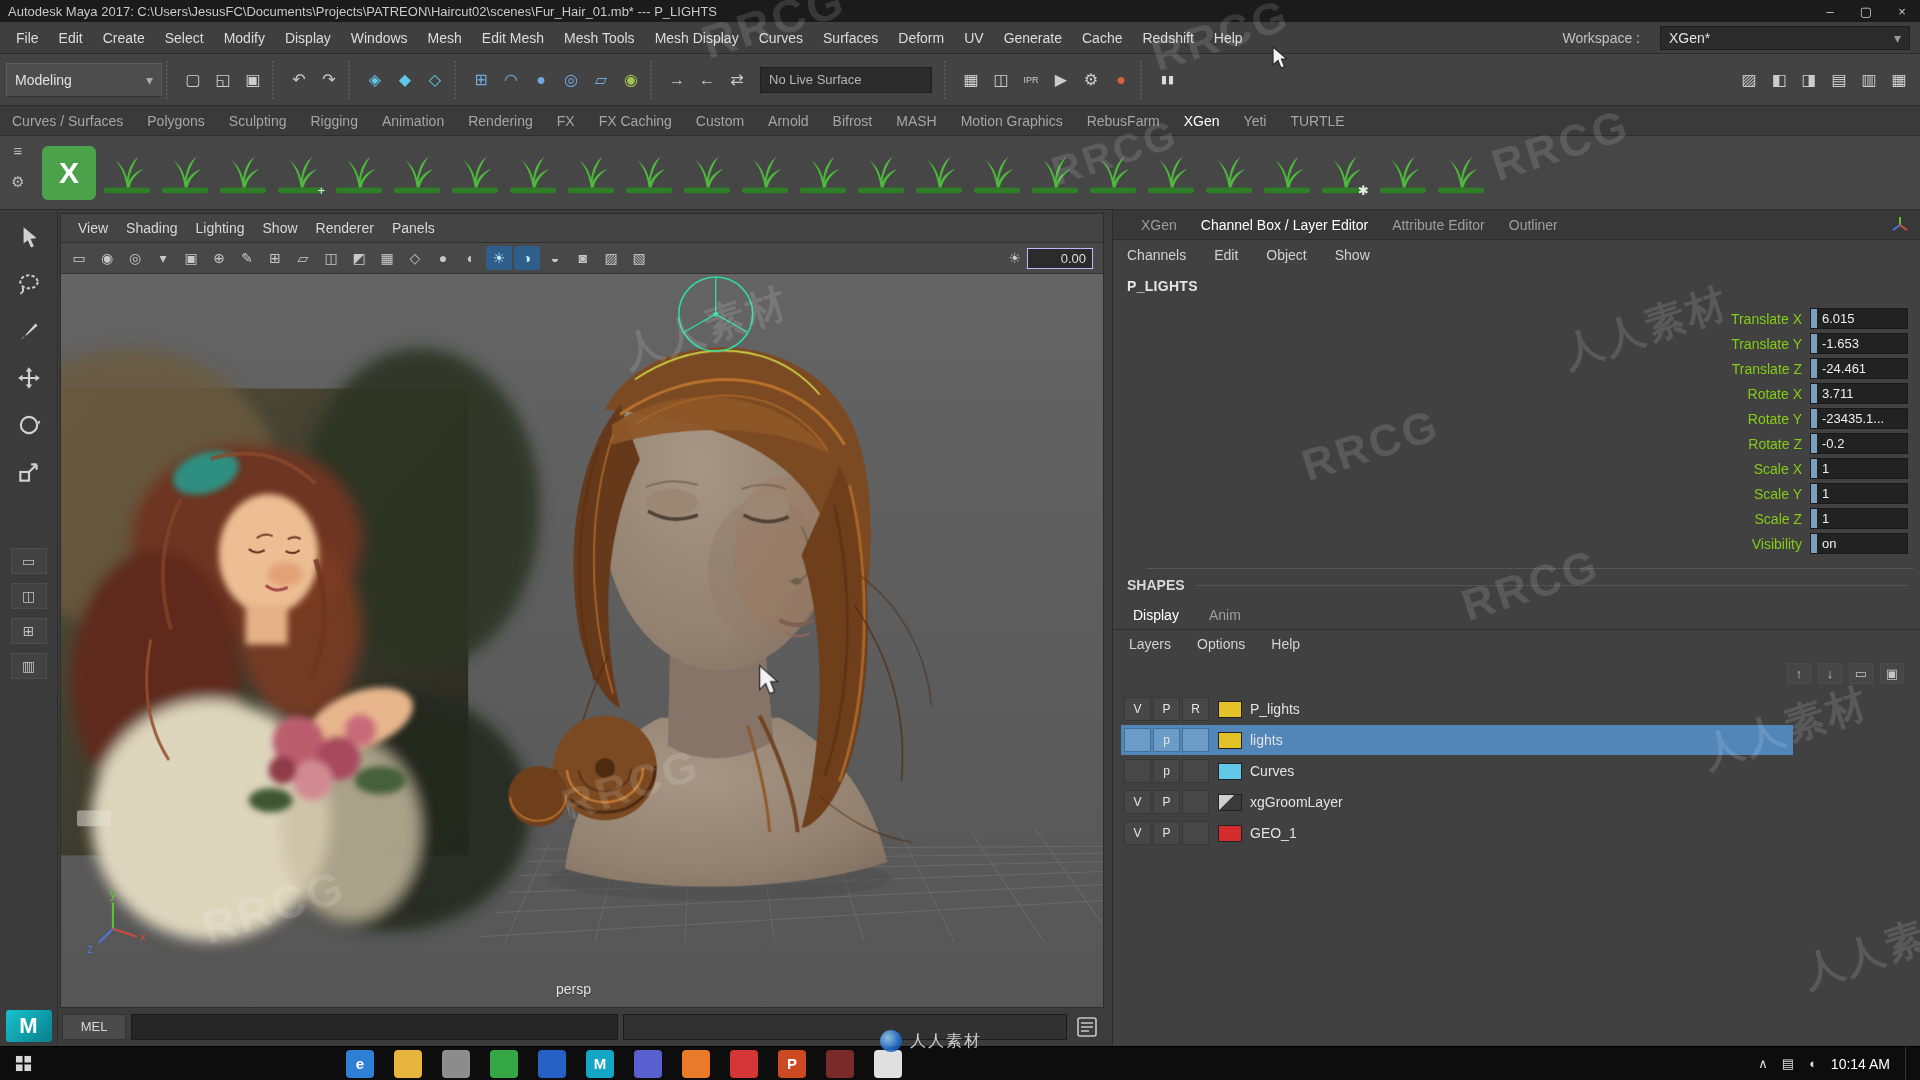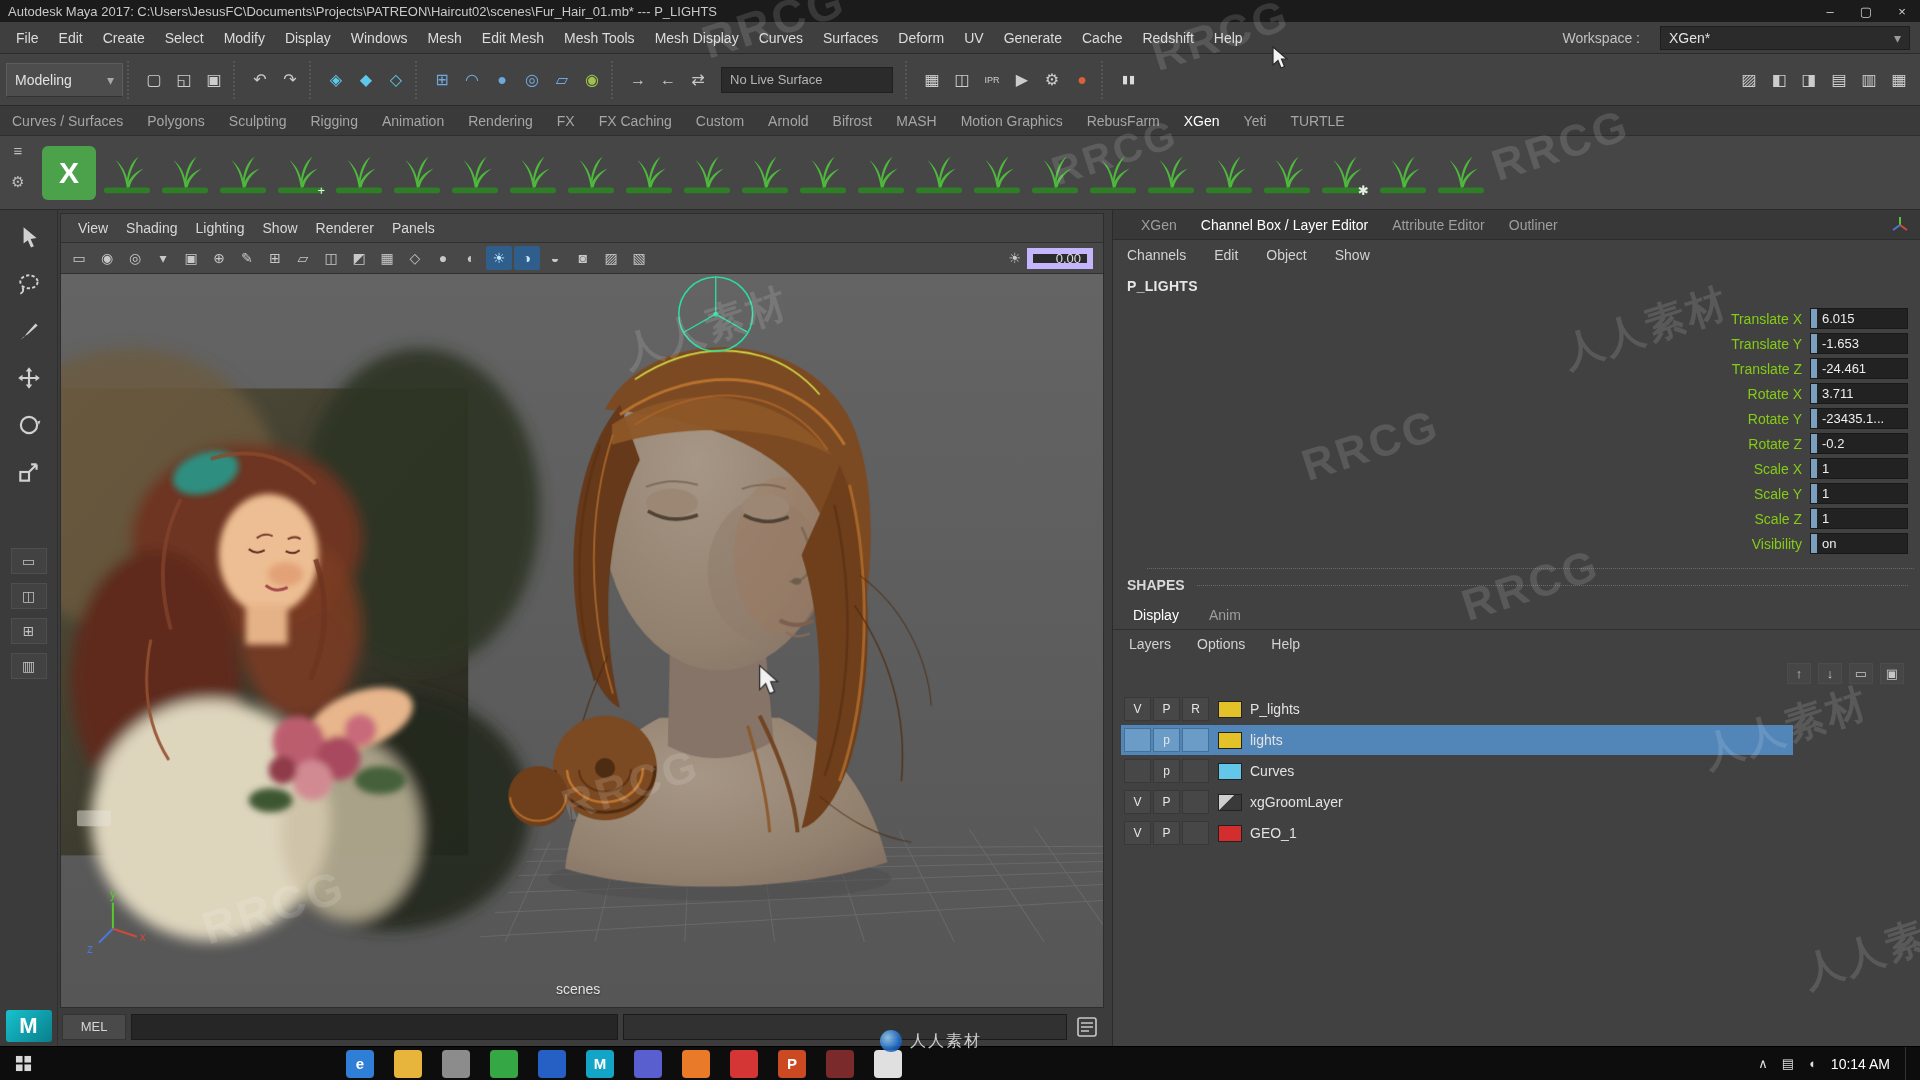--- a/index.html
+++ b/index.html
@@ -16,21 +16,21 @@
   
   .menubar{height:32px;background:#3f3f3f;border-bottom:1px solid #2b2b2b;display:flex;align-items:center;padding:0 6px;flex:none;position:relative}
   .menu-items{display:flex;align-items:center}
   .menu-item{padding:0 10px;font-size:14px;color:#dcdcdc;line-height:32px;white-space:nowrap}
   .workspace{margin-left:auto;display:flex;align-items:center;gap:20px;color:#c2c2c2;font-size:14px;padding-right:4px}
   .combo{width:250px;height:24px;background:#2b2b2b;border:1px solid #1e1e1e;display:flex;align-items:center;padding:0 8px;color:#e2e2e2;font-size:14px}
   .combo .caret{margin-left:auto;color:#9a9a9a}
 
   
   .statusline{height:52px;background:#434343;border-bottom:1px solid #2a2a2a;display:flex;align-items:center;padding:0 6px;flex:none}
-  .mode-combo{width:117px;height:28px;background:#4d4d4d;border:1px solid #5c5c5c;border-bottom-color:#333;display:flex;align-items:center;padding:16px 8px;font-size:14px;color:#e2e2e2;flex:none}
+  .mode-combo{width:156px;height:28px;background:#4d4d4d;border:1px solid #5c5c5c;border-bottom-color:#333;display:flex;align-items:center;padding:16px 8px;font-size:14px;color:#e2e2e2;flex:none}
   .mode-combo .caret{margin-left:auto;color:#a8a8a8}
   .divider{width:8px;height:38px;margin:0 4px;border-left:2px dotted #575757;flex:none}
   .igroup{display:flex;align-items:center;flex:none}
   .sicon{width:28px;height:28px;display:flex;align-items:center;justify-content:center;font-size:16px;color:#ccc;margin:0 1px}
   .live-box{width:172px;height:26px;background:#2b2b2b;border:1px solid #202020;color:#b5b5b5;font-size:13px;display:flex;align-items:center;padding:0 8px;margin:0 8px;flex:none}
   .pause{width:32px;text-align:center;font-size:11px;letter-spacing:1px;color:#dadada;flex:none}
   .spacer{flex:1}
 
   
   .shelftabs{height:30px;background:#3a3a3a;display:flex;align-items:flex-end;border-bottom:1px solid #2e2e2e;flex:none}
@@ -54,21 +54,21 @@
 
   .center{flex:1;display:flex;flex-direction:column;margin:3px 8px 4px 2px;min-width:0}
   .vp-panel{flex:1;border:1px solid #2d2d2d;background:#444;display:flex;flex-direction:column;min-height:0}
   .vp-menu{height:28px;display:flex;align-items:center;padding-left:8px}
   .vp-menu span{padding:0 9px;font-size:14px;color:#d8d8d8}
   .vp-toolbar{height:32px;background:#484848;border-top:1px solid #303030;border-bottom:1px solid #303030;display:flex;align-items:center;padding:0 4px}
   .vicon{width:26px;height:24px;display:flex;align-items:center;justify-content:center;font-size:14px;color:#c8c8c8;margin:0 1px;border-radius:2px;flex:none}
   .vicon.active{background:#2f5e8a;color:#bfe8ff}
   .exposure{margin-left:auto;display:flex;align-items:center;gap:6px;margin-right:6px}
   .exposure .sun{color:#c8c8c8;font-size:14px}
-  .exposure .field{width:66px;height:21px;background:#2b2b2b;border:6px solid #c4b5fd;color:#ddd;font-size:13px;display:flex;align-items:center;justify-content:flex-end;padding:0 6px}
+  .exposure .field{width:66px;height:21px;background:#2b2b2b;border:1px solid #c4b5fd;color:#ddd;font-size:13px;display:flex;align-items:center;justify-content:flex-end;padding:0 6px}
   .vp-canvas{flex:1;position:relative;min-height:0;overflow:hidden;background:#5e5e5e}
   .vp-canvas svg.scene{position:absolute;inset:0;width:100%;height:100%}
   .persp-label{position:absolute;left:47.5%;bottom:10px;color:#e2e2e2;font-size:14px;text-shadow:0 1px 2px rgba(0,0,0,.4)}
 
   .mel-row{height:34px;display:flex;align-items:center;gap:5px;padding:3px 2px 0}
   .mel-label{width:64px;height:26px;background:#4a4a4a;border:1px solid #333;color:#d6d6d6;font-size:13px;display:flex;align-items:center;justify-content:center;flex:none}
   .mel-input{flex:1.1;height:26px;background:#262626;border:1px solid #1b1b1b;color:#ddd;padding:0 6px}
   .mel-result{flex:1;height:26px;background:#313131;border:1px solid #1b1b1b;color:#bbb;padding:0 6px}
   .mel-icon{width:30px;height:26px;display:flex;align-items:center;justify-content:center;flex:none}
 
@@ -723,21 +723,21 @@
               <line x1="0" y1="0" x2="-14" y2="14" stroke="#4a78d8" stroke-width="2"></line>
               <text x="-3" y="-31" fill="#58c832">y</text>
               <text x="27" y="12" fill="#d04a3a">x</text>
               <text x="-26" y="24" fill="#4a78d8">z</text>
             </g>
 
             <g transform="translate(700,390)">
               <path d="M0,0 L0,24 L6,18 L10,28 L15,26 L11,16 L18,16 Z" fill="#f2f2f2" stroke="#2a2a2a" stroke-width="1.2"></path>
             </g>
           </svg>
-          <span class="persp-label">scenes</span>
+          <span class="persp-label">persp</span>
         </div>
       </div>
 
       <div class="mel-row">
         <span class="mel-label">MEL</span>
         <div class="mel-input"></div>
         <div class="mel-result"></div>
         <span class="mel-icon">
           <svg viewBox="0 0 22 22" width="22" height="22">
               <rect x="2" y="2" width="18" height="18" rx="2" fill="none" stroke="#c8c8c8" stroke-width="1.6"></rect>

